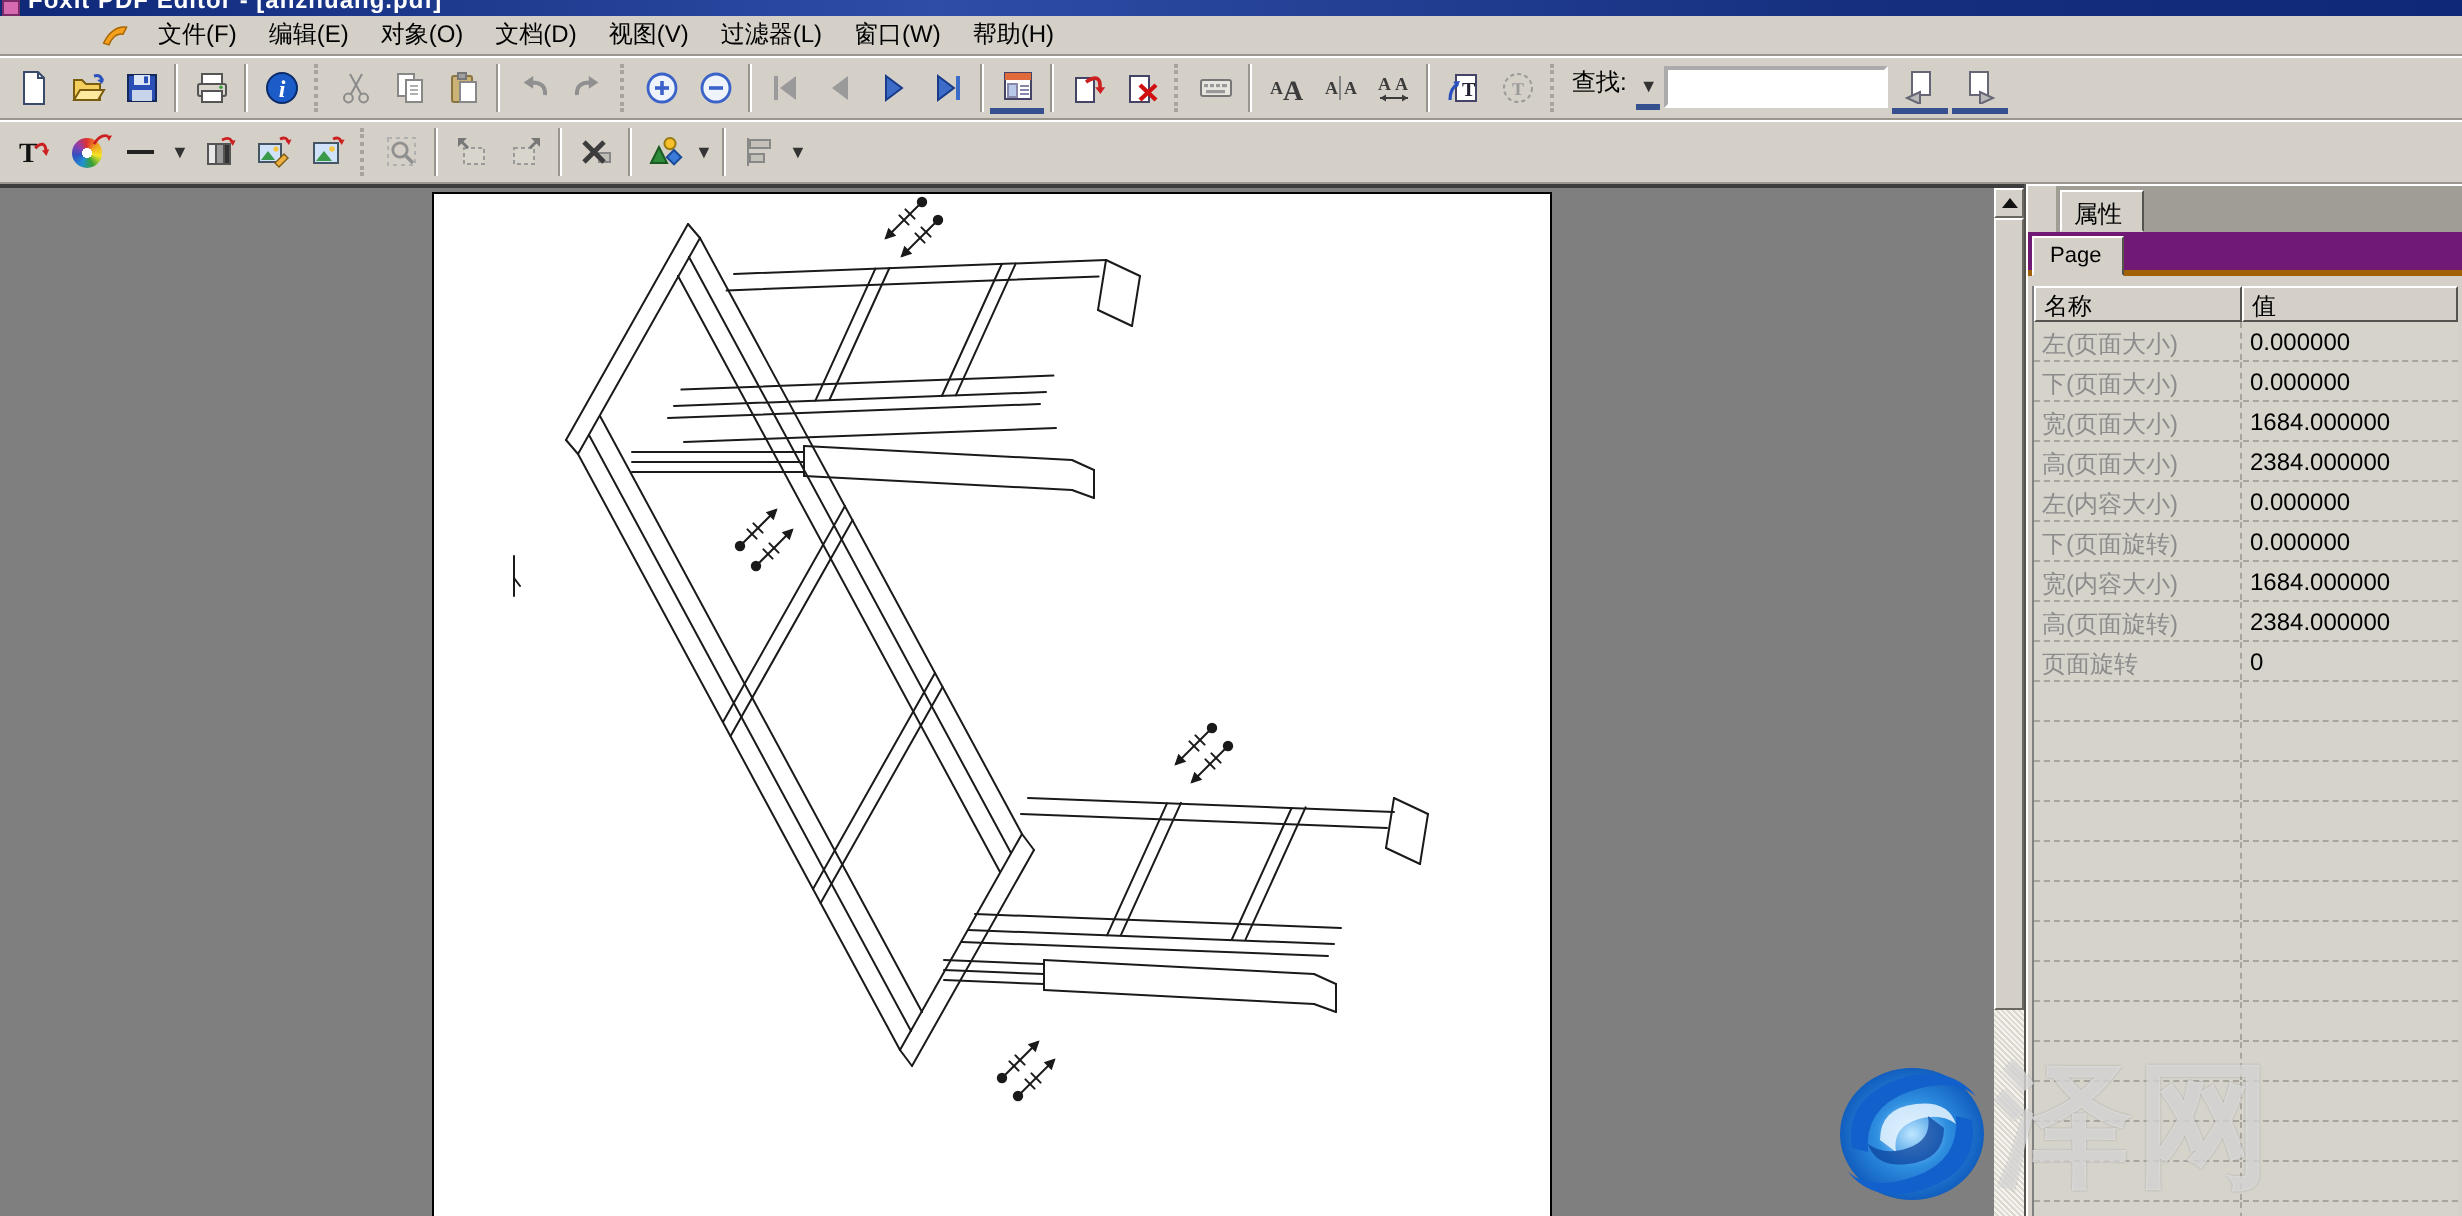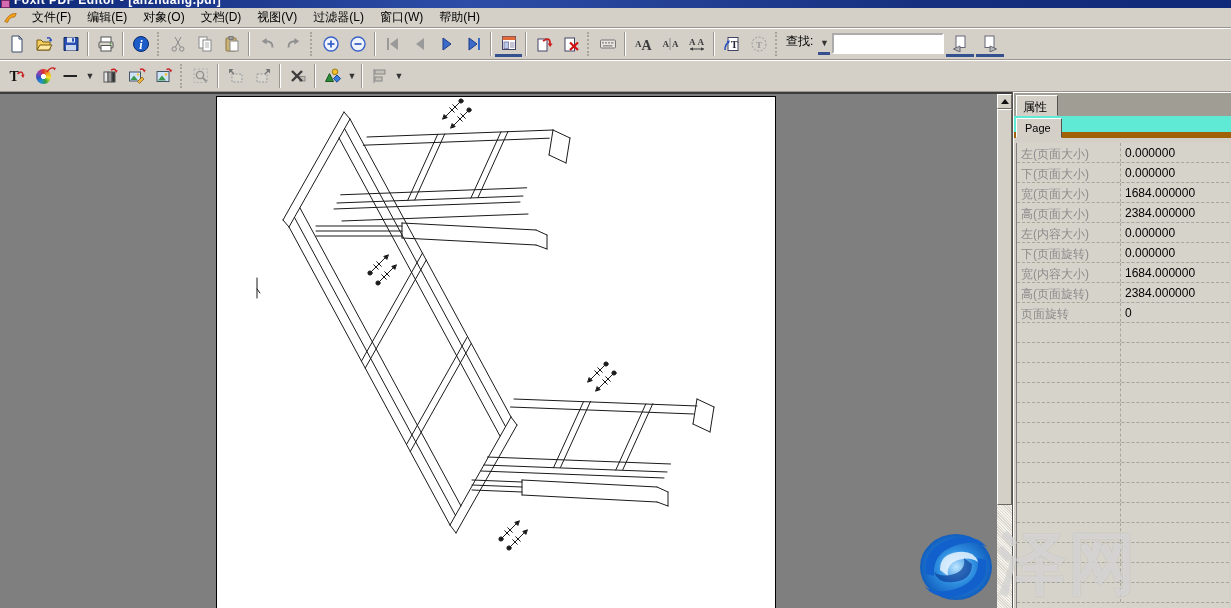--- a/index.html
+++ b/index.html
@@ -6,21 +6,21 @@
   html,body { width:1231px; height:608px; }
   body { position:relative; background:#d4d0c8; font-family:"Liberation Sans",sans-serif; overflow:hidden; font-size:12px; }
 
   
   #titlebar { position:absolute; left:0; top:0; width:1231px; height:8px;
     background:linear-gradient(90deg,#0f2878 0%,#2d4da6 38%,#16307f 75%,#0f2878 100%); overflow:hidden; }
   #titlebar .appicon { position:absolute; left:1px; top:0; width:9px; height:8px; background:#d66ab0; border:1px solid #7a2a66; }
   #titlebar .ttl { position:absolute; left:14px; top:-7px; color:#fff; font-weight:bold; font-size:12px; letter-spacing:.5px; white-space:nowrap; }
 
   #menubar { position:absolute; left:0; top:8px; width:1231px; height:20px; background:#d4d0c8;
-    border-bottom:1px solid #9a968e; display:flex; align-items:center; gap:0; }
+    border-bottom:1px solid #9a968e; display:flex; align-items:center; gap:0;padding-left:47px; }
   #menubar .mico { width:18px; height:16px; margin:0 4px 0 2px; }
   #menubar .mitem { padding:2px 8px; color:#000; cursor:default; white-space:nowrap; }
 
   .toolbar { position:absolute; left:0; width:1231px; height:32px; background:#d4d0c8;
     border-top:1px solid #fff; border-bottom:1px solid #9a968e; display:flex; align-items:center; padding-left:3px; }
   #tb1 { top:28px; } #tb2 { top:60px; }
   .tbtn { width:27px; height:26px; display:flex; align-items:center; justify-content:center; flex:0 0 auto; position:relative; }
   .sep { width:2px; height:24px; border-left:1px solid #9a968e; border-right:1px solid #ffffff; margin:0 3px; flex:0 0 auto; }
   .grip { width:4px; height:24px; margin:0 3px; border-left:2px dotted #a8a49c; flex:0 0 auto; }
   .caretbtn { width:12px; height:22px; display:flex; align-items:center; justify-content:center; color:#333; font-size:9px; }
@@ -43,24 +43,24 @@
     background-image:repeating-linear-gradient(45deg,#f5f3ee 0 1px,#dcd8d0 1px 2px); }
   #vscroll .sbtn { position:absolute; left:0; top:0; width:15px; height:15px; background:#d4d0c8;
     border:1px solid; border-color:#fff #6a675f #6a675f #fff; display:flex; align-items:center; justify-content:center; }
   #vscroll .sbtn .tri { width:0; height:0; border-left:4px solid transparent; border-right:4px solid transparent; border-bottom:5px solid #111; }
   #vscroll .thumb { position:absolute; left:0; top:15px; width:15px; height:396px; background:#d4d0c8;
     border:1px solid; border-color:#fff #6a675f #6a675f #fff; }
 
   
   #paneldivider { position:absolute; left:1012px; top:0; width:2px; height:516px; background:#fff; border-left:1px solid #55534d; }
   #panel { position:absolute; left:1014px; top:0; width:217px; height:516px; background:#d4d0c8; border-top:1px solid #fff; }
-  #panelheader { position:relative; height:23px; background:#a09d95; }
+  #panelheader { position:relative; height:23px; background:#a09d95;margin-left:14px; }
   #paneltab-title { position:absolute; left:2px; top:2px; height:21px; padding:3px 10px 0 6px; background:#d4d0c8;
     border:1px solid; border-color:#fff #55534d transparent #fff; color:#000; }
-  #pagetabstrip { position:relative; height:22px; background:#5eead4; border-bottom:6px solid #a16207; }
+  #pagetabstrip { position:relative; height:22px; background:#701a75; border-bottom:3px solid #a16207; }
   #paneltab-page { position:absolute; left:2px; top:2px; height:20px; padding:3px 10px 0 8px; background:#d4d0c8;
     border:1px solid; border-color:#fff #55534d transparent #fff; font-size:11px; }
   #proptable { position:absolute; left:2px; top:50px; width:213px; bottom:0; background:#d6d3cb; border-left:1px solid #808080; }
   .phead { display:flex; height:18px; }
   .phead > div { background:#d4d0c8; border:1px solid; border-color:#fff #55534d #55534d #fff; padding:1px 4px; font-size:12px; color:#000; }
   .phead .pname { width:104px; } .phead .pval { flex:1; }
   .prow { display:flex; height:20px; border-bottom:1px dashed #a8a59d;justify-content:flex-end; }
   .prow .pname { width:104px; padding:3px 4px 0; color:#8c8c8c; border-right:1px dashed #a8a59d; overflow:hidden; white-space:nowrap; }
   .prow .pval  { flex:1; padding:3px 4px 0; color:#000000; overflow:hidden; white-space:nowrap; }
 
@@ -573,20 +573,24 @@
   <div id="paneldivider"></div>
 
   <div id="panel">
     <div id="panelheader">
       <div id="paneltab-title">属性</div>
     </div>
     <div id="pagetabstrip">
       <div id="paneltab-page">Page</div>
     </div>
     <div id="proptable">
+      <div class="phead">
+        <div class="pname">名称</div>
+        <div class="pval">值</div>
+      </div>
       <div class="prow">
           <div class="pname">左(页面大小)</div>
           <div class="pval">0.000000</div>
         </div>
       <div class="prow">
           <div class="pname">下(页面大小)</div>
           <div class="pval">0.000000</div>
         </div>
       <div class="prow">
           <div class="pname">宽(页面大小)</div>

